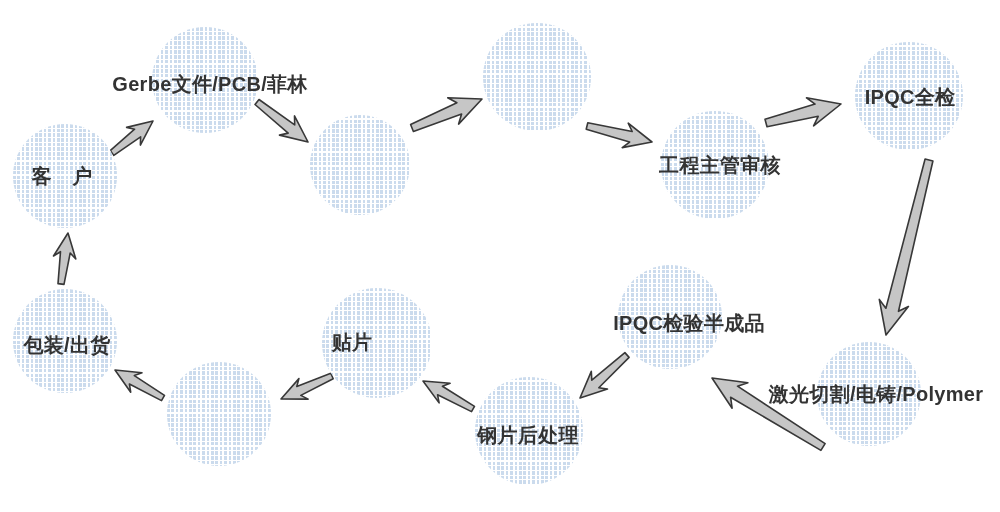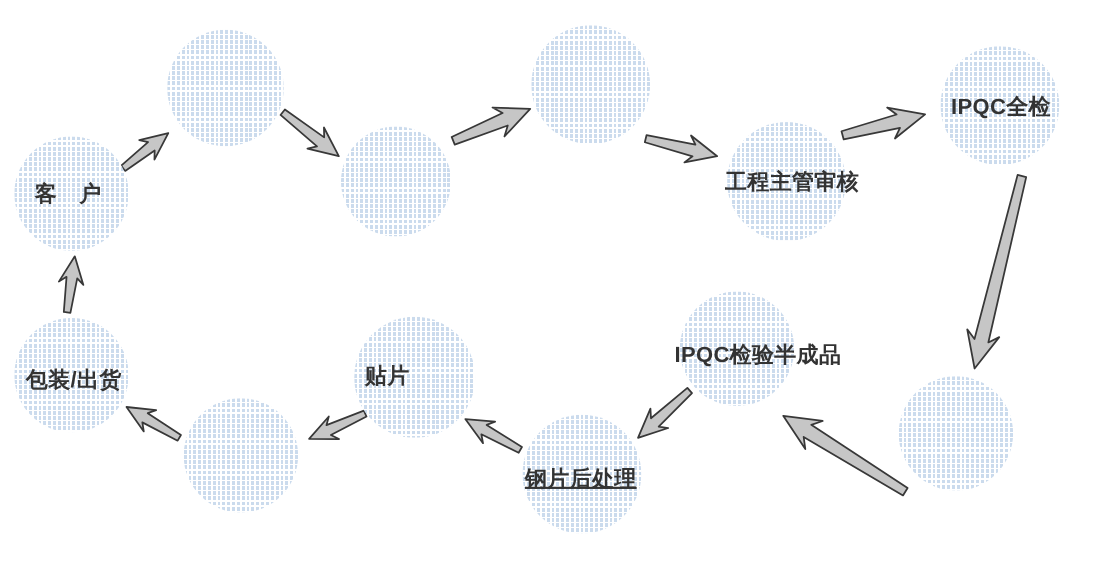--- a/index.html
+++ b/index.html
@@ -37,21 +37,21 @@
 
   
   .l-customer            {left:62px;  top:176px;}
   .l-gerber              {left:210px; top:84px;}
   .l-requirement         {left:369px; top:166px;}
   .l-dataproc            {left:537px; top:78px;}
   .l-engreview           {left:720px; top:165px;}
   .l-ipqcfull            {left:910px; top:97px;}
   .l-laser               {left:876px; top:394px;}
   .l-ipqcsemi            {left:673px; top:323px;margin-left:16px;}
-  .l-postproc            {left:528px; top:435px;text-decoration:underline;}
+  .l-postproc            {left:528px; top:435px;}
   .l-smt                 {left:352px; top:342px;}
   .l-fqc                 {left:216px; top:414px;}
   .l-pack                {left:67px;  top:345px;}
 </style>
 </head>
 <body>
 
 <div class="stage">
 
   <svg class="arrows" id="arrow-layer" width="1000" height="512" viewBox="0 0 1000 512">
@@ -76,20 +76,22 @@
   <div class="circle c-engreview"></div>
   <div class="circle c-ipqcfull"></div>
   <div class="circle c-laser"></div>
   <div class="circle c-ipqcsemi"></div>
   <div class="circle c-postproc"></div>
   <div class="circle c-smt"></div>
   <div class="circle c-fqc"></div>
   <div class="circle c-pack"></div>
 
   <div class="label l-customer">客　户</div>
+  <div class="label l-gerber">Gerbe文件/PCB/菲林</div>
   <div class="label l-engreview">工程主管审核</div>
   <div class="label l-ipqcfull">IPQC全检</div>
+  <div class="label l-laser">激光切割/电铸/Polymer</div>
   <div class="label l-ipqcsemi">IPQC检验半成品</div>
   <div class="label l-postproc">钢片后处理</div>
   <div class="label l-smt">贴片</div>
   <div class="label l-pack">包装/出货</div>
 
 </div>
 
 </body></html>

